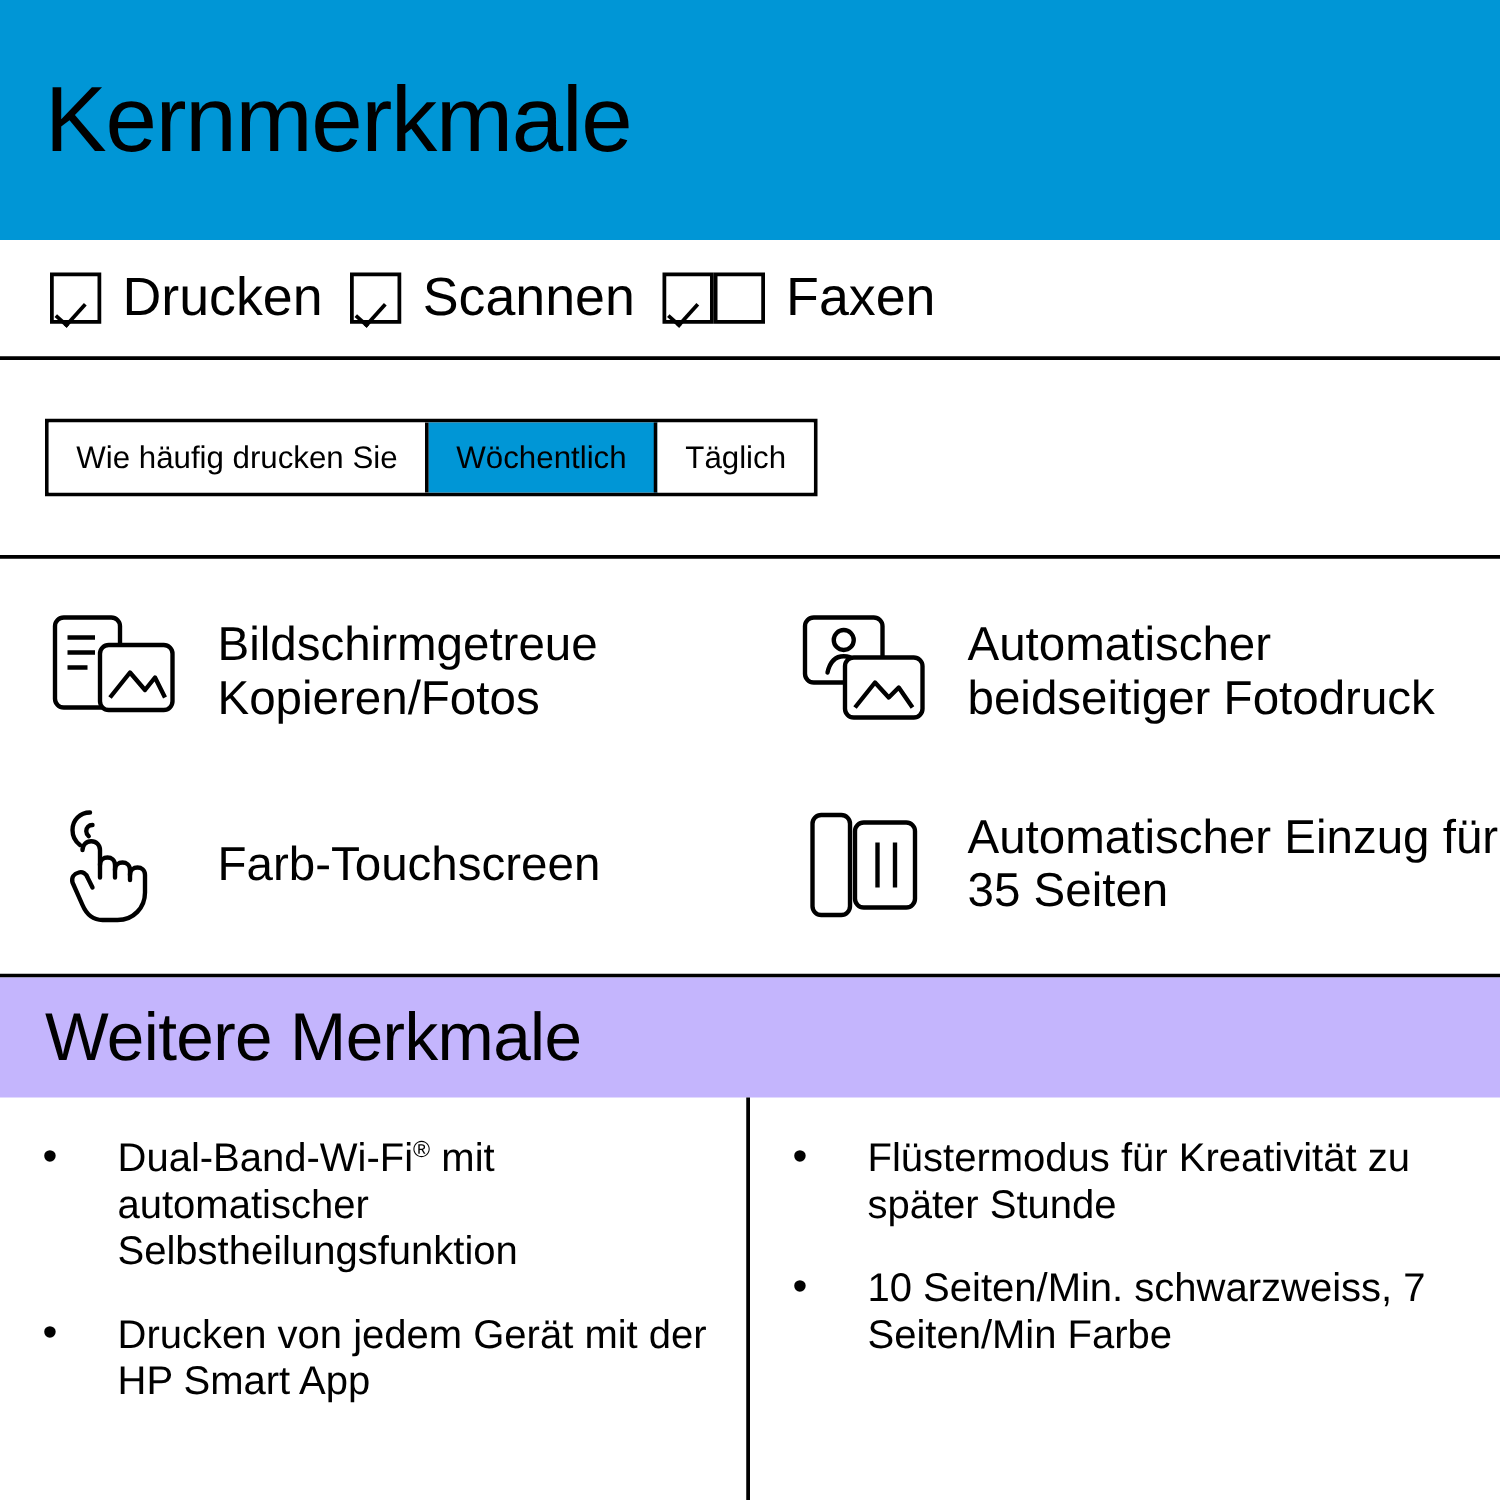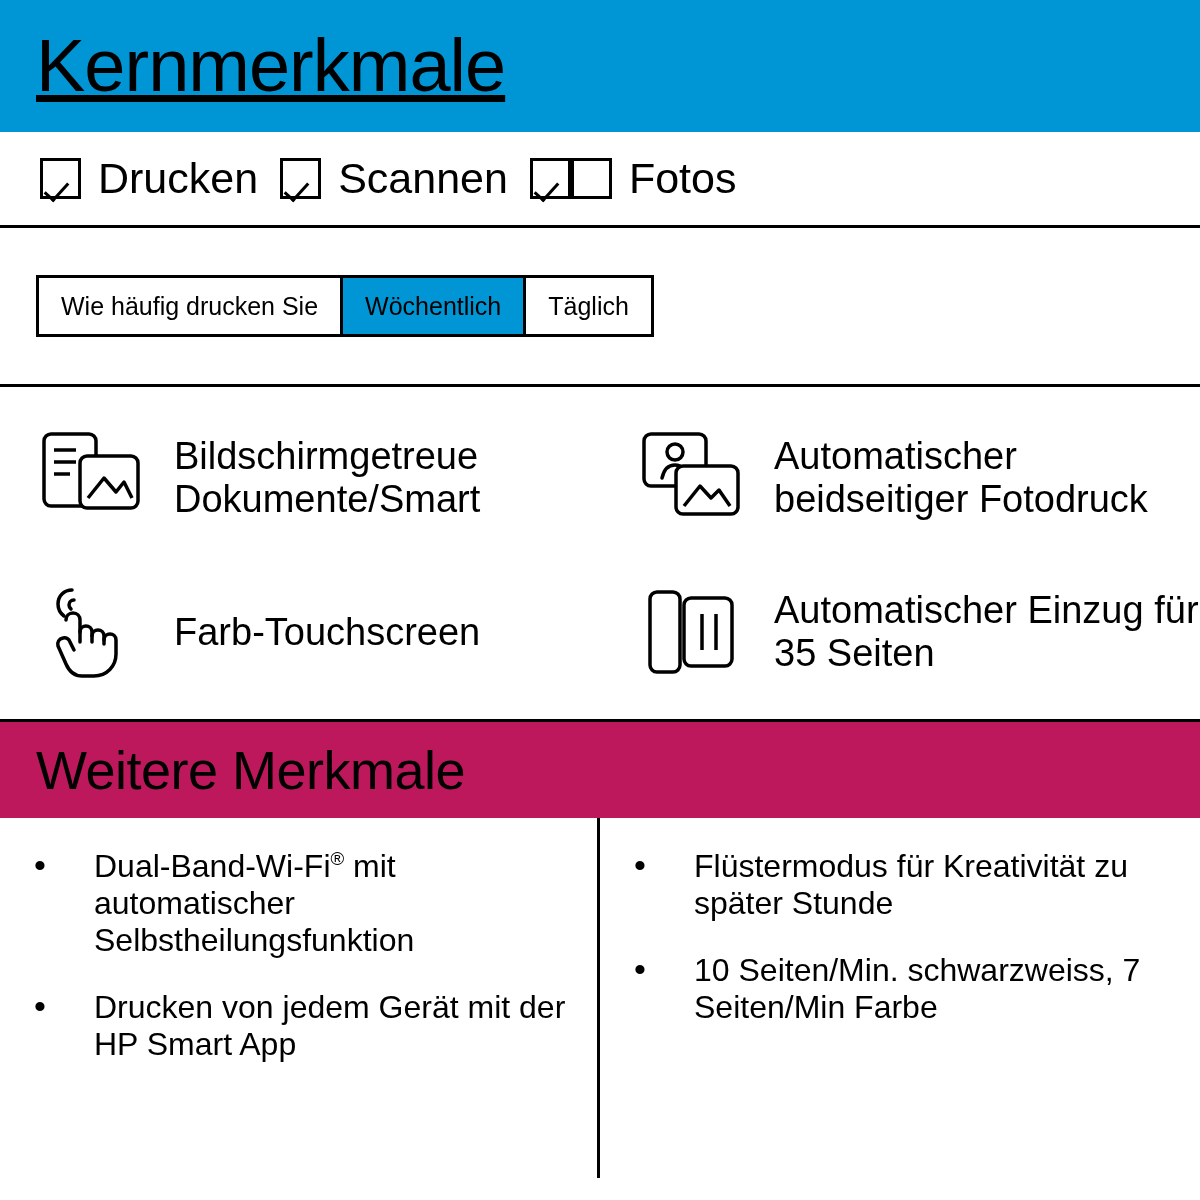--- a/index.html
+++ b/index.html
@@ -8,25 +8,24 @@
     font-family: "Liberation Sans", sans-serif;
     background: #ffffff;
     color: #000000;
     overflow: hidden;
   }
   .page { width: 1200px; height: 1200px; position: relative; }
 
   
   .header-band {
     background: #0096d6;
-    height: 132px;
-    display: flex;
-    align-items: center;
-    padding-left: 36px;
-    text-decoration: underline;
+    height: 192px;
+    display: flex;
+    align-items: center;
+    padding-left: 36px;
   }
   .header-title {
     font-size: 74px;
     font-weight: 400;
     letter-spacing: -1px;
     color: #000;
     line-height: 1;
   }
 
   
@@ -114,21 +113,21 @@
     align-items: center;
     justify-content: center;
   }
   .feature-text {
     font-size: 38px;
     line-height: 1.12;
   }
 
   
   .sub-band {
-    background: #be185d;
+    background: #c4b5fd;
     height: 96px;
     display: flex;
     align-items: center;
     padding-left: 36px;
   }
   .sub-title {
     font-size: 54px;
     font-weight: 400;
     letter-spacing: -0.5px;
   }
@@ -174,21 +173,21 @@
     </div>
     <div class="check-item">
       <span class="check-box checked"></span>
       <span class="check-label">Scannen</span>
     </div>
     <div class="check-item">
       <span class="check-box checked"></span>
     </div>
     <div class="check-item">
       <span class="check-box"></span>
-      <span class="check-label">Fotos</span>
+      <span class="check-label">Faxen</span>
     </div>
   </div>
 
   <div class="freq-wrap">
     <div class="freq">
       <div class="freq-cell">Wie häufig drucken Sie</div>
       <div class="freq-cell active">Wöchentlich</div>
       <div class="freq-cell">Täglich</div>
     </div>
   </div>
@@ -199,21 +198,21 @@
       <div class="feature-icon">
         <svg viewBox="0 0 112 112" width="112" height="112" fill="none" stroke="#000" stroke-width="3.5">
           <rect x="8" y="12" width="52" height="72" rx="7"></rect>
           <line x1="18" y1="28" x2="40" y2="28"></line>
           <line x1="18" y1="40" x2="40" y2="40"></line>
           <line x1="18" y1="52" x2="34" y2="52"></line>
           <rect x="44" y="34" width="58" height="52" rx="7" fill="#fff"></rect>
           <polyline points="52,76 68,56 80,70 88,60 96,76" stroke-linejoin="round"></polyline>
         </svg>
       </div>
-      <div class="feature-text">Bildschirmgetreue Dokumente/Smart</div>
+      <div class="feature-text">Bildschirmgetreue Kopieren/Fotos</div>
     </div>
 
     <div class="feature">
       <div class="feature-icon">
         <svg viewBox="0 0 112 112" width="112" height="112" fill="none" stroke="#000" stroke-width="3.5">
           <rect x="8" y="12" width="62" height="52" rx="7"></rect>
           <circle cx="39" cy="30" r="8"></circle>
           <path d="M26 56c2-9 7-13 13-13s11 4 13 13" stroke-linecap="round"></path>
           <rect x="40" y="44" width="62" height="48" rx="7" fill="#fff"></rect>
           <polyline points="48,84 64,64 75,76 83,68 94,84" stroke-linejoin="round"></polyline>

